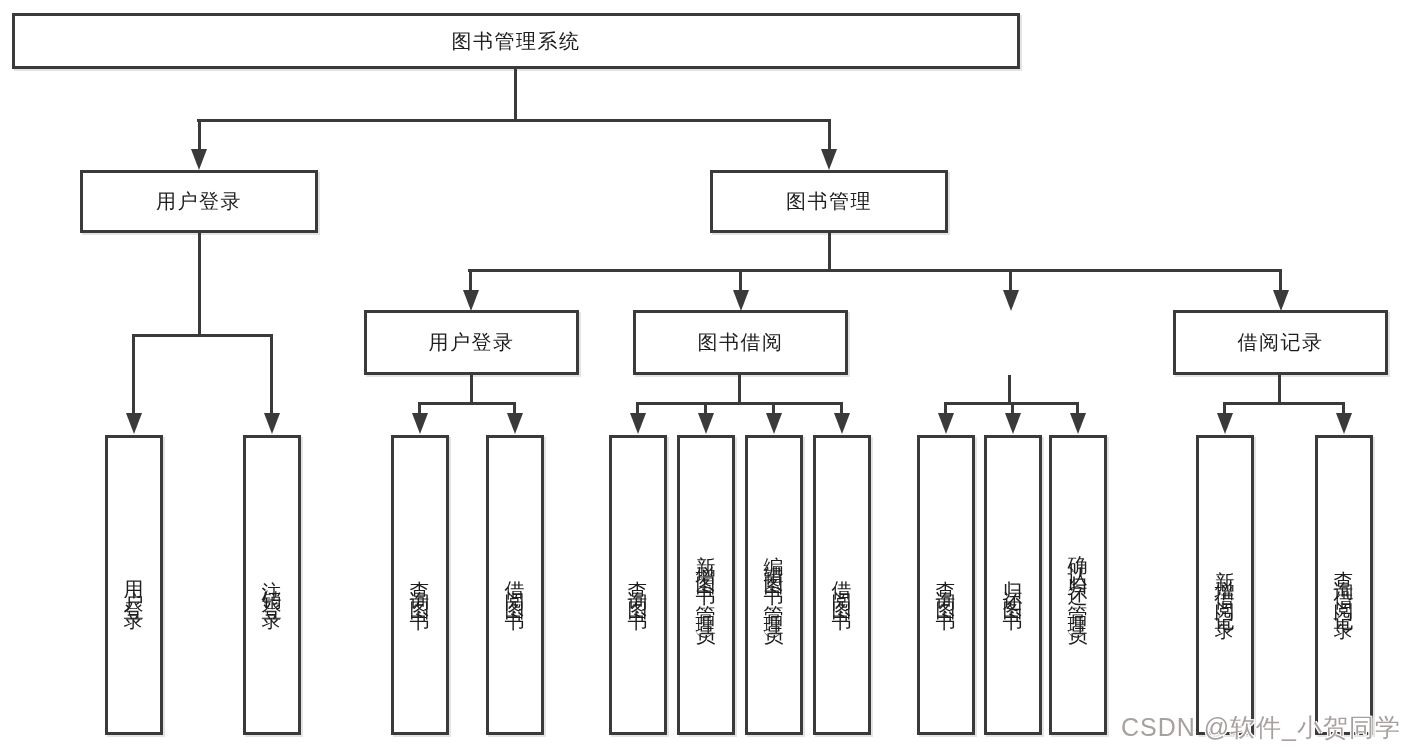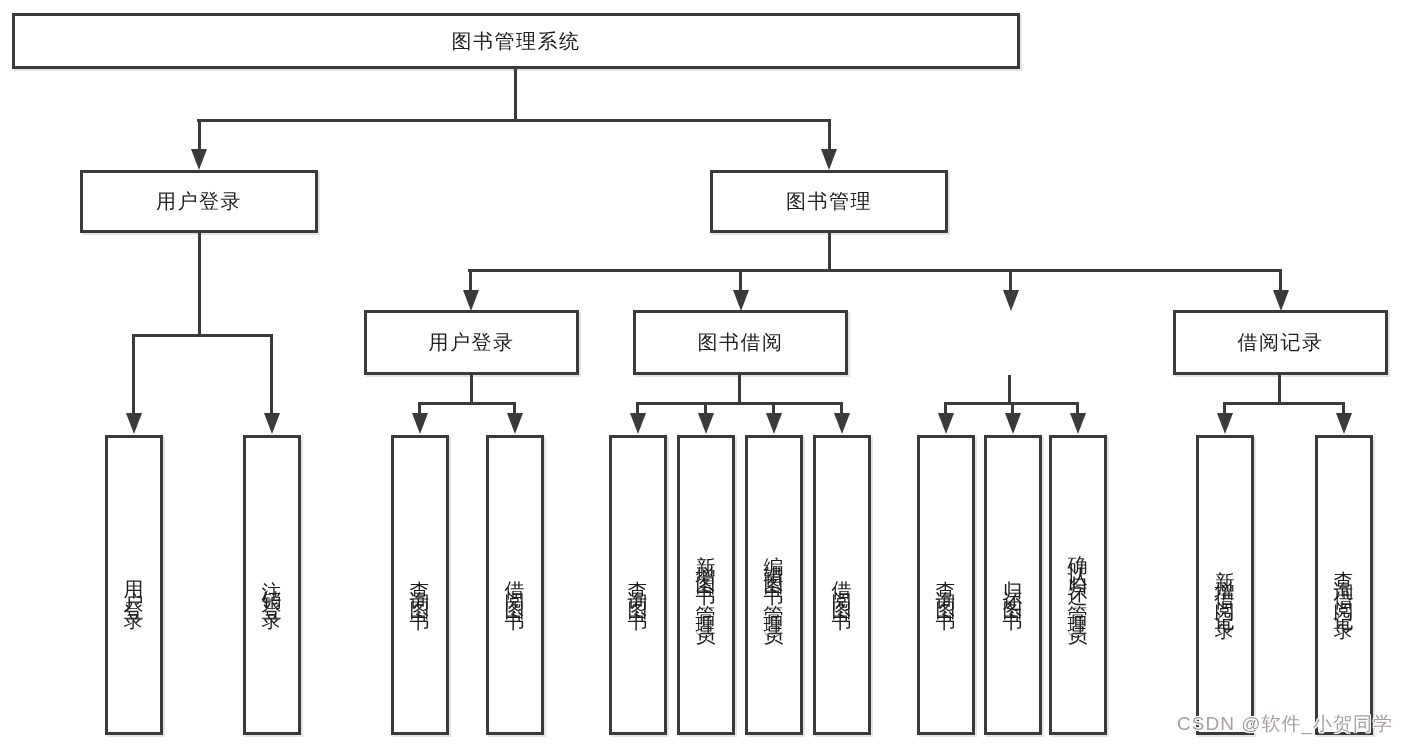--- a/index.html
+++ b/index.html
@@ -47,23 +47,23 @@
   .arrowhead {
     position: absolute;
     width: 0;
     height: 0;
     border-left: 8px solid transparent;
     border-right: 8px solid transparent;
     border-top: 21px solid var(--line);
   }
   .watermark {
     position: absolute;
-    right: 12px;
+    right: 4px;
     top: 711px;
-    font-size: 19px;
+    font-size: 25px;
     letter-spacing: 1px;
     color: var(--watermark);
     text-shadow: -1px -1px 0 #fff, 1px -1px 0 #fff, -1px 1px 0 #fff, 1px 1px 0 #fff;
     z-index: 5;
     white-space: nowrap;
   }
 </style>
 </head>
 <body>
 

